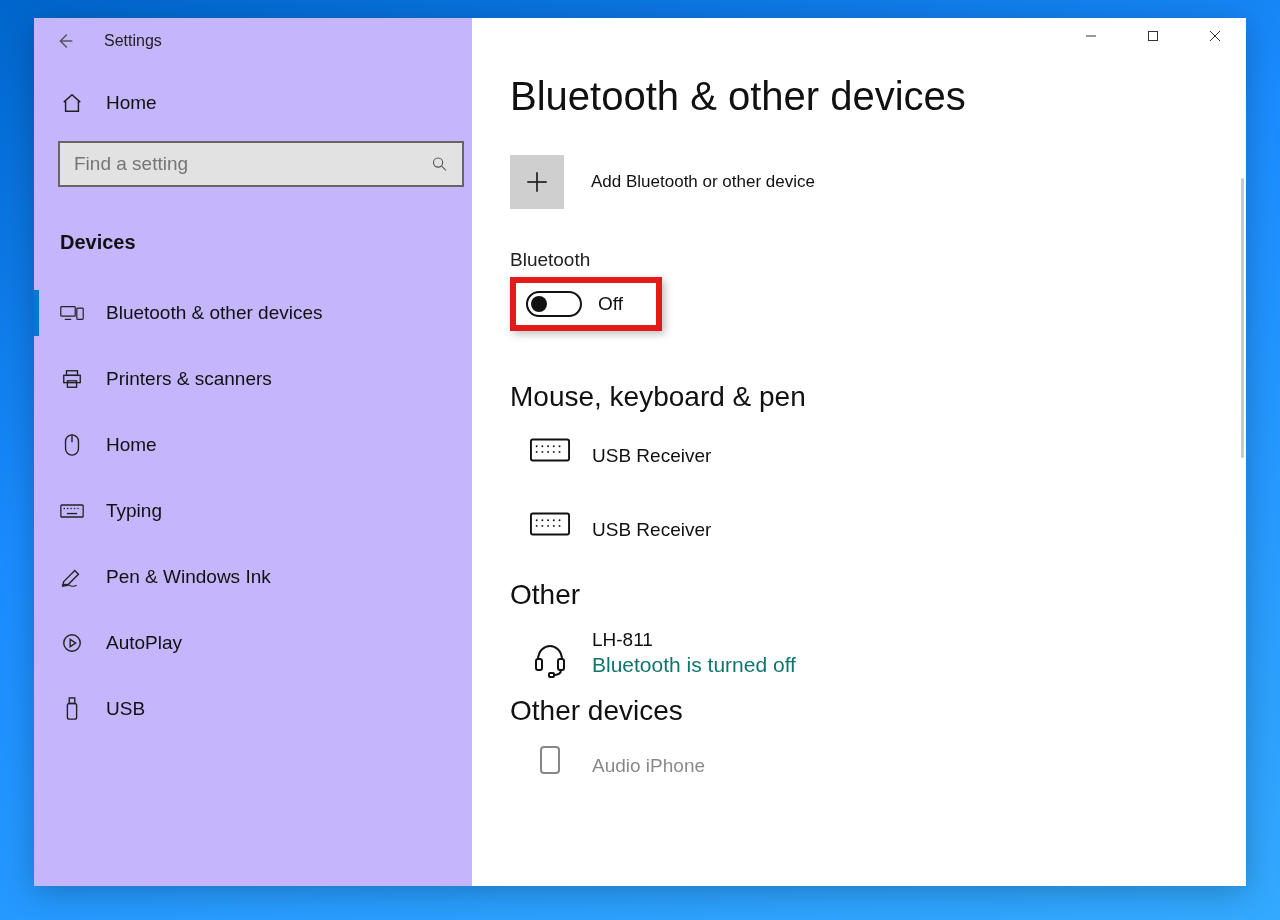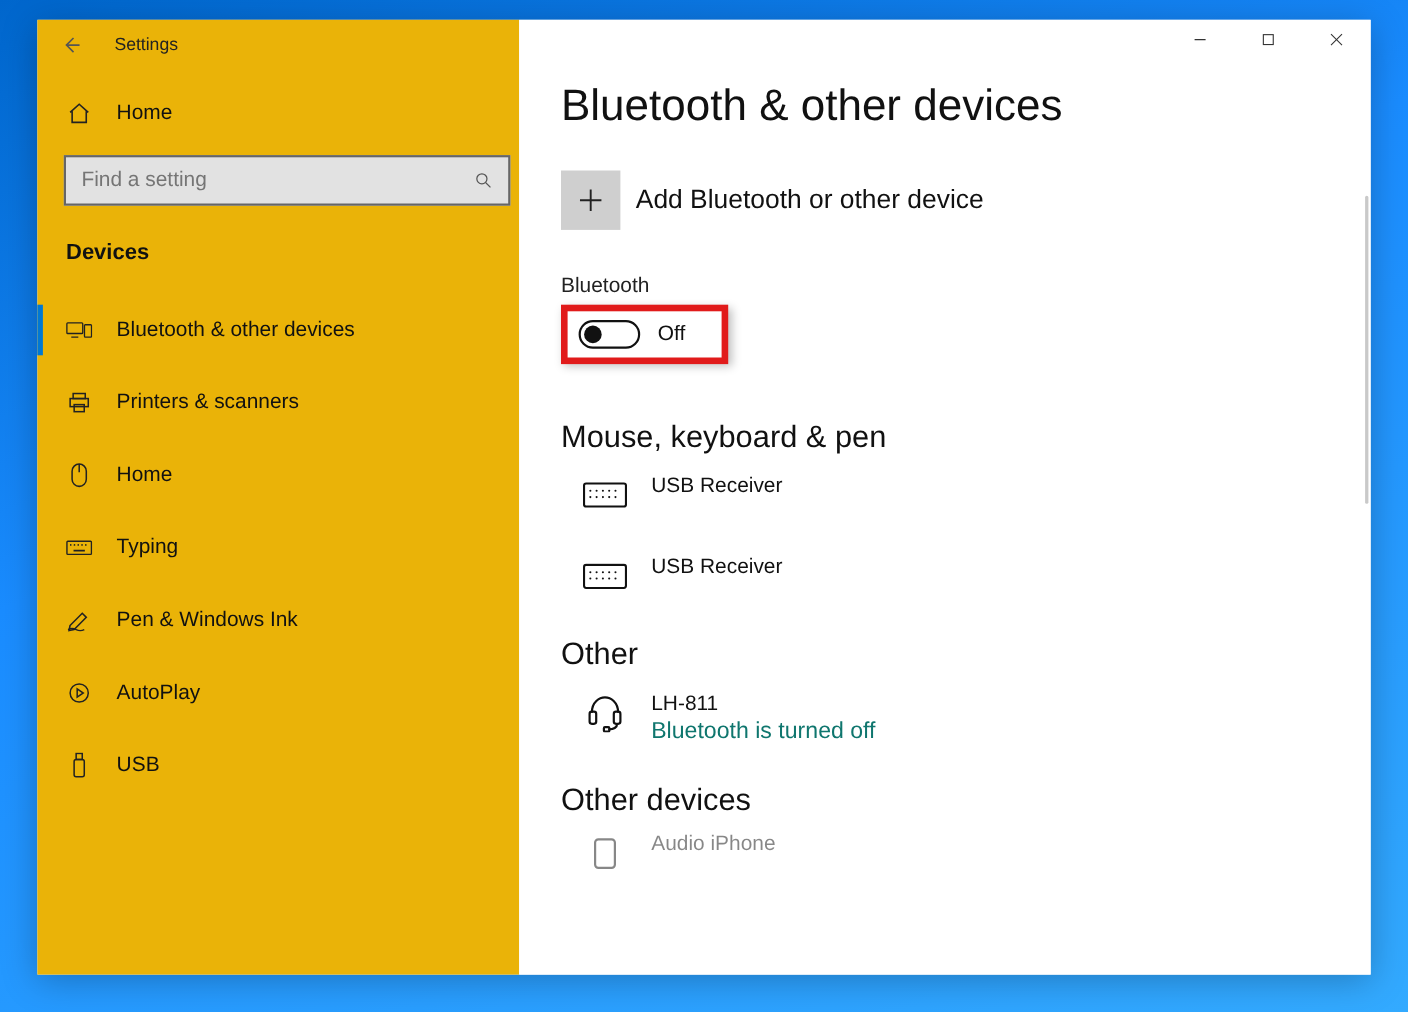--- a/index.html
+++ b/index.html
@@ -36,21 +36,21 @@
   }
 
   .body {
     flex: 1;
     display: flex;
     min-height: 0;
   }
   
   .sidebar {
     width: 438px;
-    background: #eab308;
+    background: #c4b5fd;
     display: flex;
     flex-direction: column;
     padding-top: 0px;
   }
   .sidebar-top {
     display: flex;
     align-items: center;
     height: 45px;
     padding-left: 20px;
     gap: 28px;
@@ -85,21 +85,21 @@
     border: none; outline: none;
     background: transparent;
     font-size: 19px;
     color: #444;
   }
   .search-box .mag {
     position: absolute; right: 14px; top: 50%; transform: translateY(-50%);
     color: #555; font-size: 17px;
   }
   .section-title {
-    padding: 31px 0 10px 26px;
+    padding: 44px 0 10px 26px;
     font-size: 20px;
     font-weight: 600;
     color: #111;
   }
   .nav {
     margin-top: 16px;
     display: flex;
     flex-direction: column;
   }
   .nav-item {
@@ -144,21 +144,21 @@
     align-items: center;
     gap: 14px;
     margin-bottom: 40px;
   }
   .plus-box {
     width: 54px; height: 54px;
     background: #cfcfcf;
     display: flex; align-items: center; justify-content: center;
     font-size: 28px; color: #222; font-weight: 300;
   }
-  .add-label { font-size: 24px; color: #111; }
+  .add-label { font-size: 17px; color: #111; margin-left: 13px; }
   .bt-label { font-size: 19px; color: #222; margin-bottom: 6px; }
   .hl-box {
     display: inline-flex;
     align-items: center;
     gap: 16px;
     border: 6px solid #e11b1b;
     padding: 8px 33px 8px 10px;
     box-shadow: 3px 3px 8px rgba(0,0,0,.25);
     margin-bottom: 42px;
   }
@@ -178,21 +178,21 @@
   }
   .toggle-text { font-size: 19px; color: #111; }
   .sub-h {
     font-size: 28px;
     font-weight: 400;
     color: #111;
     margin: 8px 0 18px 0;
   }
   .dev-row {
     display: flex;
-    align-items: flex-start;
+    align-items: flex-end;
     gap: 22px;
     margin-bottom: 38px;
     padding-left: 20px;
   }
   .dev-row .icon {
     width: 40px; height: 34px;
     display:flex; align-items:center; justify-content:center;
     margin-top: 2px;
   }
   .dev-name { font-size: 19px; color: #111; }
@@ -408,21 +408,21 @@
           </g>
             </svg>
         </span>
         <div>
           <div class="dev-name">USB Receiver</div>
         </div>
       </div>
 
       <h2 class="sub-h">Other</h2>
 
-      <div class="dev-row" style="margin-bottom:34px">
+      <div class="dev-row" style="margin-bottom:18px">
         <span class="icon">
           <svg width="34" height="36" viewBox="0 0 34 36">
             <path d="M5 18 C5 8 12 4 17 4 C22 4 29 8 29 18" fill="none" stroke="#111" stroke-width="2"></path>
             <rect x="3" y="17" width="6" height="11" rx="2" fill="none" stroke="#111" stroke-width="2"></rect>
             <rect x="25" y="17" width="6" height="11" rx="2" fill="none" stroke="#111" stroke-width="2"></rect>
             <path d="M28 28 C28 33 22 33 20 33" fill="none" stroke="#111" stroke-width="2"></path>
             <rect x="16" y="31" width="5" height="4" rx="1" fill="none" stroke="#111" stroke-width="2"></rect>
           </svg>
         </span>
         <div>

